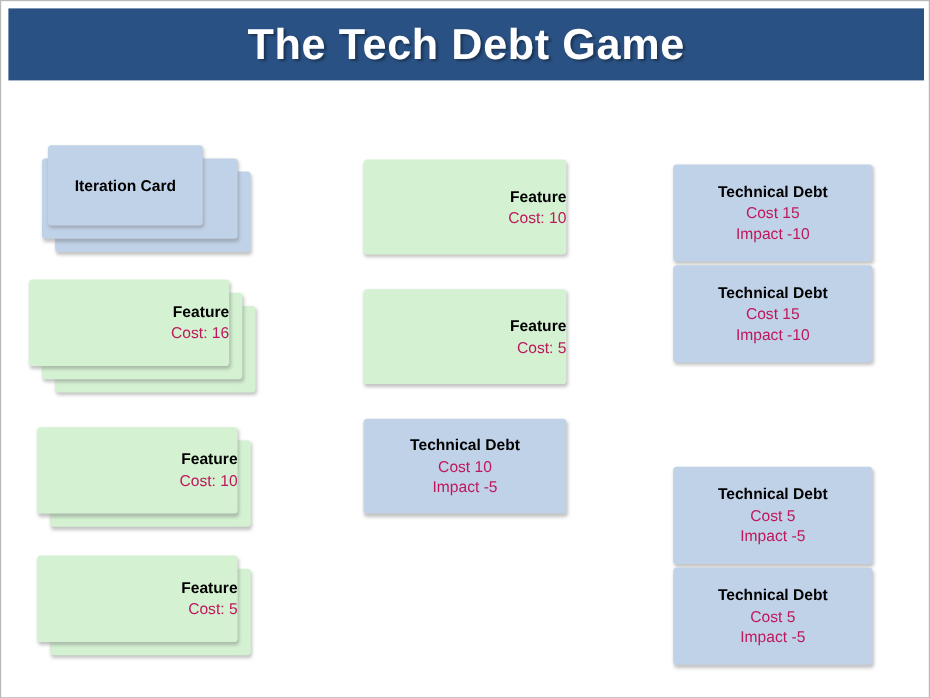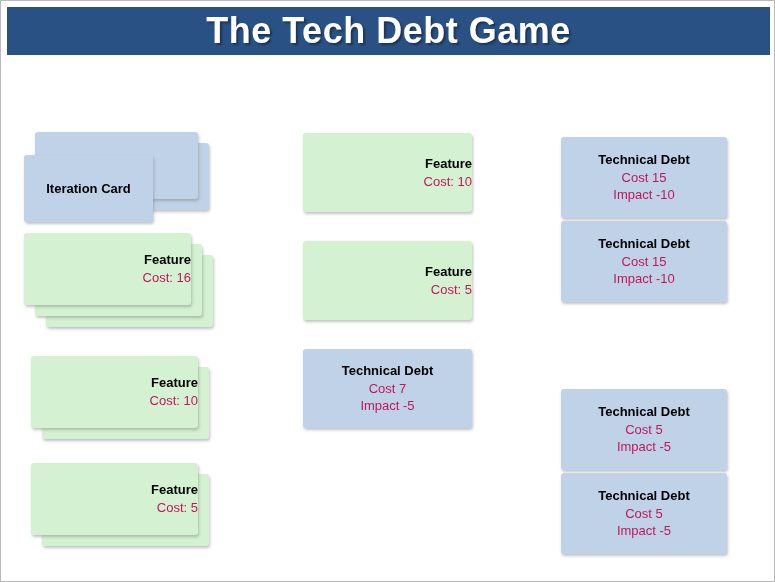--- a/index.html
+++ b/index.html
@@ -21,21 +21,21 @@
     border: 1px solid #b9b9b9;
     overflow: hidden;
   }
 
   
   #header-bar {
     position: absolute;
     left: 6px;
     top: 6px;
     width: 763px;
-    height: 48px;
+    height: 60px;
     background: #2a5183;
     display: flex;
     align-items: center;
     justify-content: center;
     box-sizing: border-box;
   }
   #header-title {
     color: #ffffff;
     font-size: 36px;
     font-weight: bold;
@@ -98,21 +98,21 @@
 
   <div id="header-bar">
     <div id="header-title">The Tech Debt Game</div>
   </div>
 
   <div id="canvas">
     <div id="column-left">
         <div class="card-stack" style="left: 17px; top: 50px; width: 185px; height: 89px;">
           <div class="card shadow-layer blue" style="left: 22px; top: 22px; width: 163px; height: 67px;"></div>
           <div class="card shadow-layer blue" style="left: 11px; top: 11px; width: 163px; height: 67px;"></div>
-          <div class="card blue" style="left: 0px; top: 0px; width: 129px; height: 67px; margin-top: 34px;">
+          <div class="card blue" style="left: 16px; top: 0px; width: 129px; height: 67px;">
             <div class="card-title">Iteration Card</div>
           </div>
         </div>
         <div class="card-stack" style="left: 17px; top: 162px; width: 189px; height: 94px;">
           <div class="card shadow-layer green" style="left: 22px; top: 22px; width: 167px; height: 72px;"></div>
           <div class="card shadow-layer green" style="left: 11px; top: 11px; width: 167px; height: 72px;"></div>
           <div class="card green" style="left: 0px; top: 0px; width: 167px; height: 72px;">
             <div class="card-title">Feature</div>
             <div class="card-line">Cost: 16</div>
           </div>
@@ -141,21 +141,21 @@
         </div>
         <div class="card-stack" style="left: 296px; top: 170px; width: 169px; height: 79px;">
           <div class="card green" style="left: 0px; top: 0px; width: 169px; height: 79px;">
             <div class="card-title">Feature</div>
             <div class="card-line">Cost: 5</div>
           </div>
         </div>
         <div class="card-stack" style="left: 296px; top: 278px; width: 169px; height: 79px;">
           <div class="card blue" style="left: 0px; top: 0px; width: 169px; height: 79px;">
             <div class="card-title">Technical Debt</div>
-            <div class="card-line">Cost 7</div>
+            <div class="card-line">Cost 10</div>
             <div class="card-line">Impact -5</div>
           </div>
         </div>
       </div>
     <div id="column-right">
         <div class="card-stack" style="left: 554px; top: 66px; width: 166px; height: 81px;">
           <div class="card blue" style="left: 0px; top: 0px; width: 166px; height: 81px;">
             <div class="card-title">Technical Debt</div>
             <div class="card-line">Cost 15</div>
             <div class="card-line">Impact -10</div>

